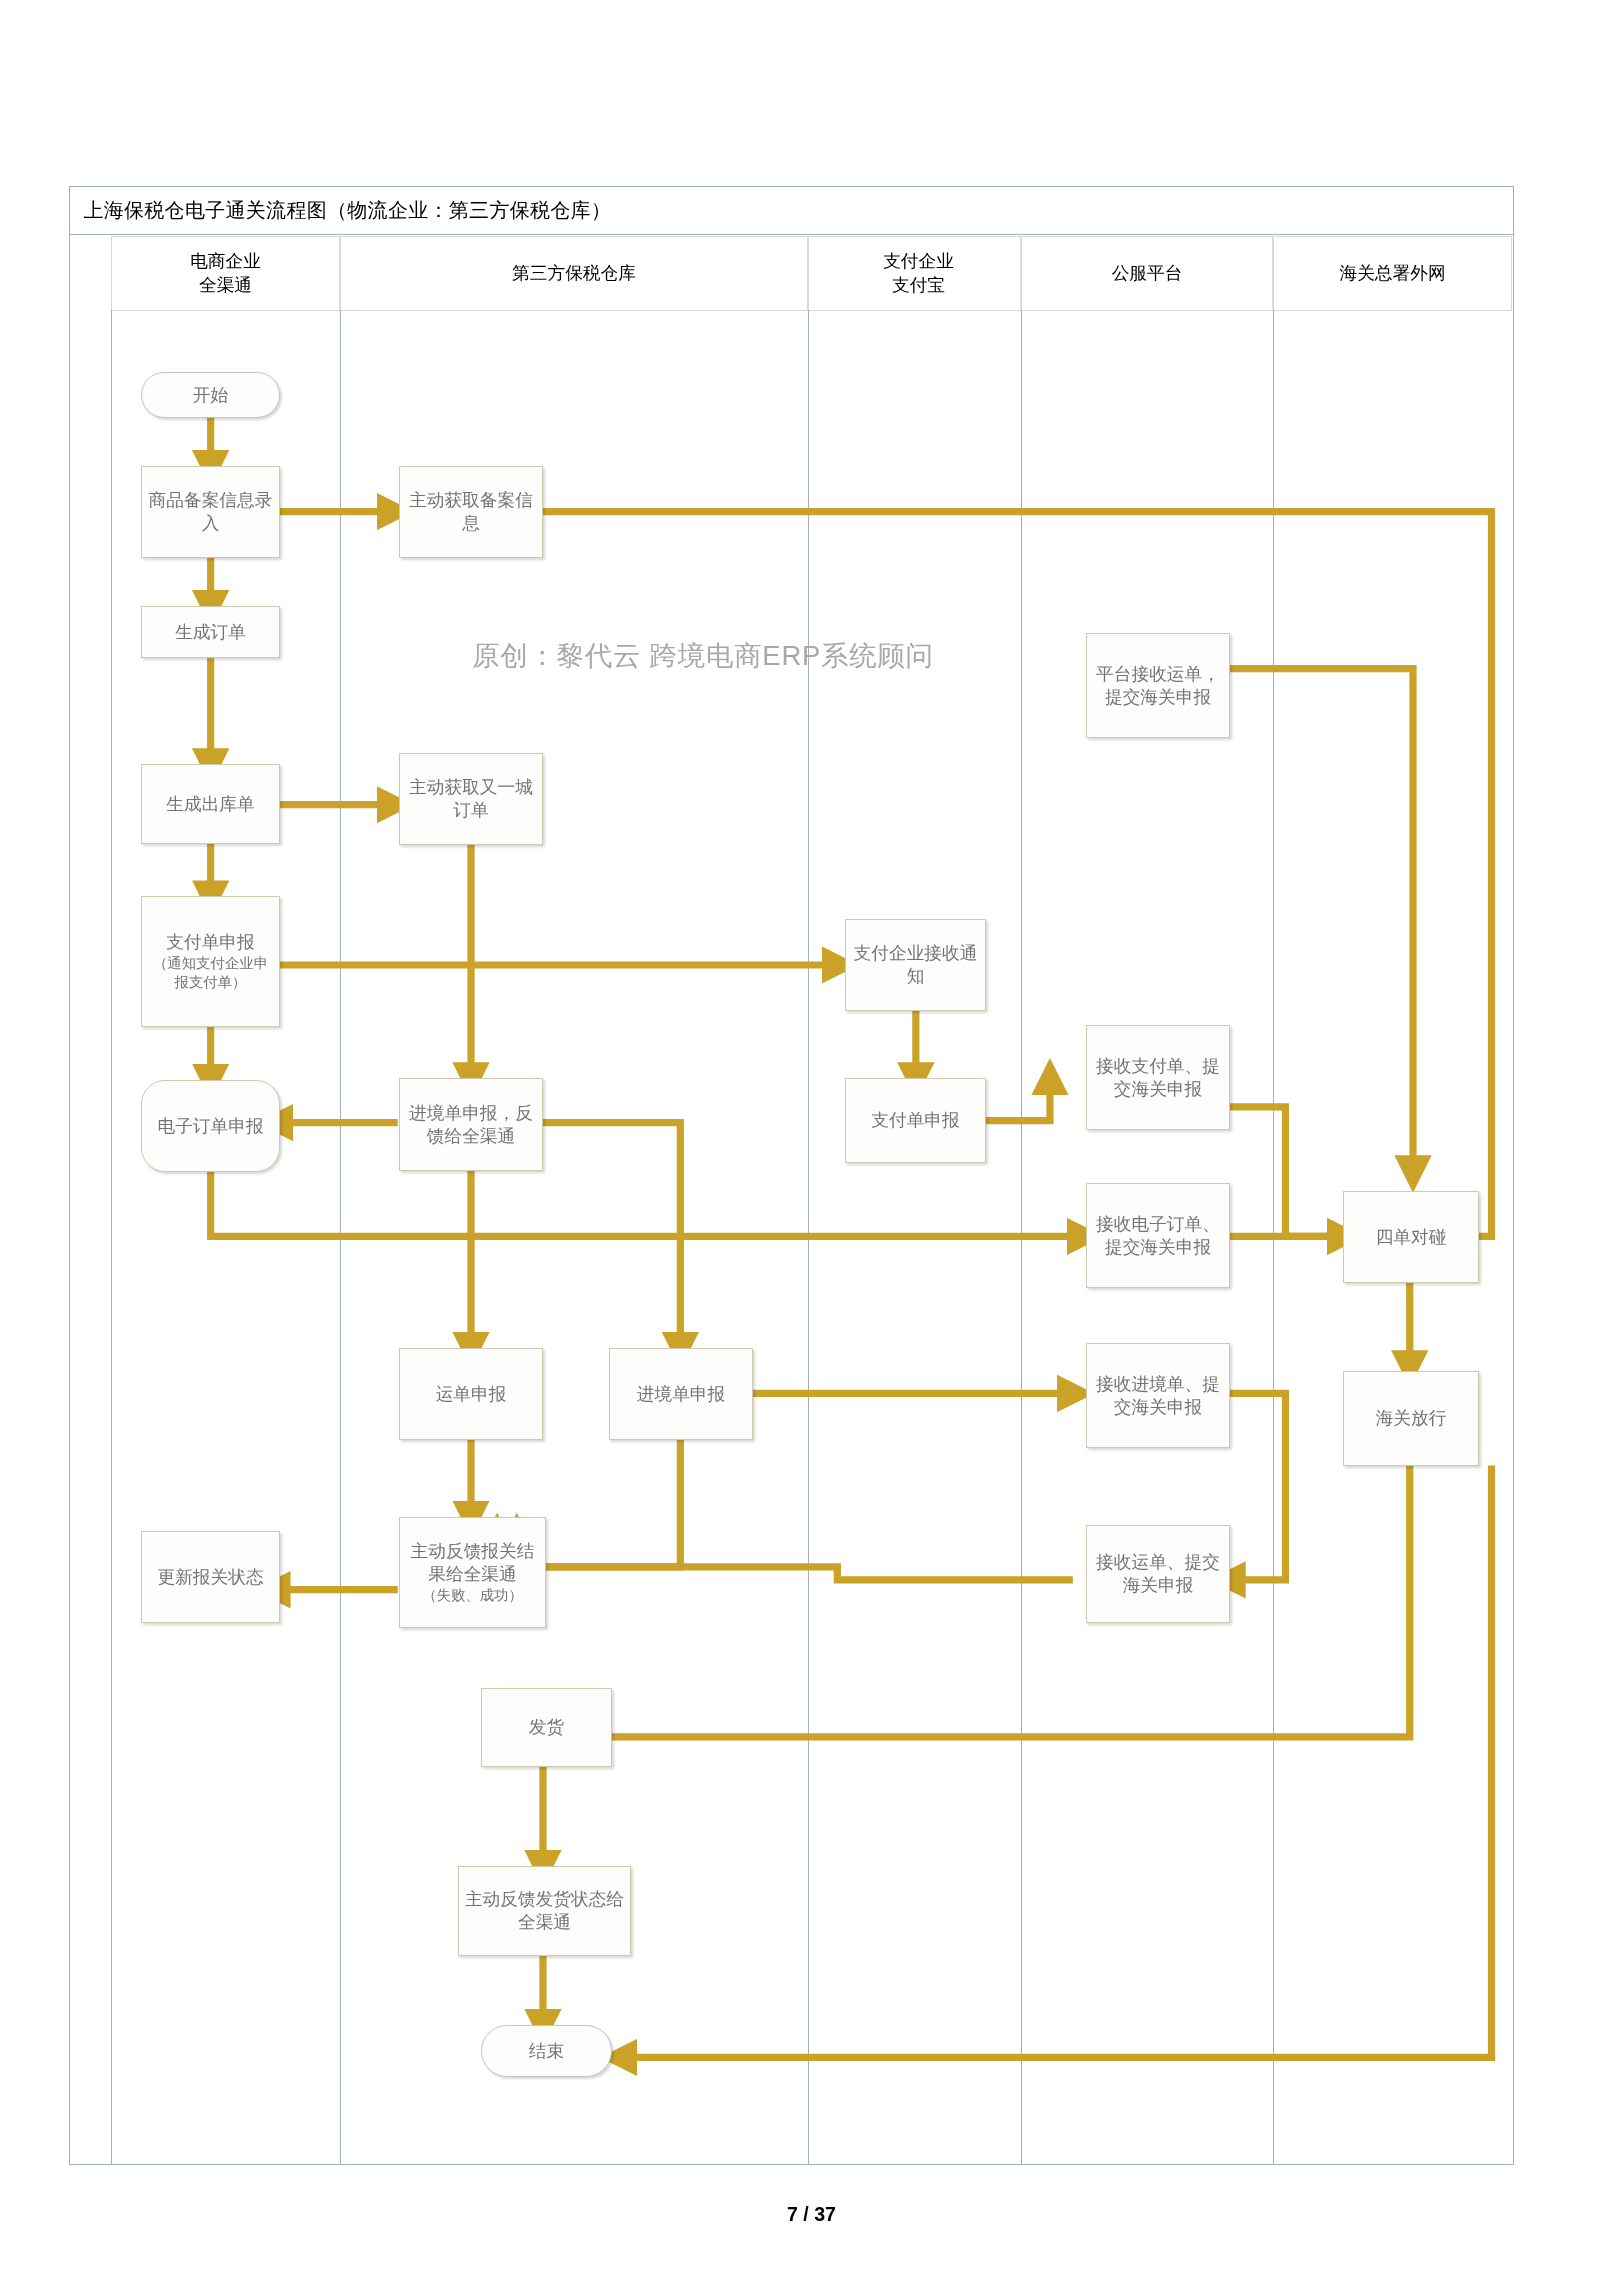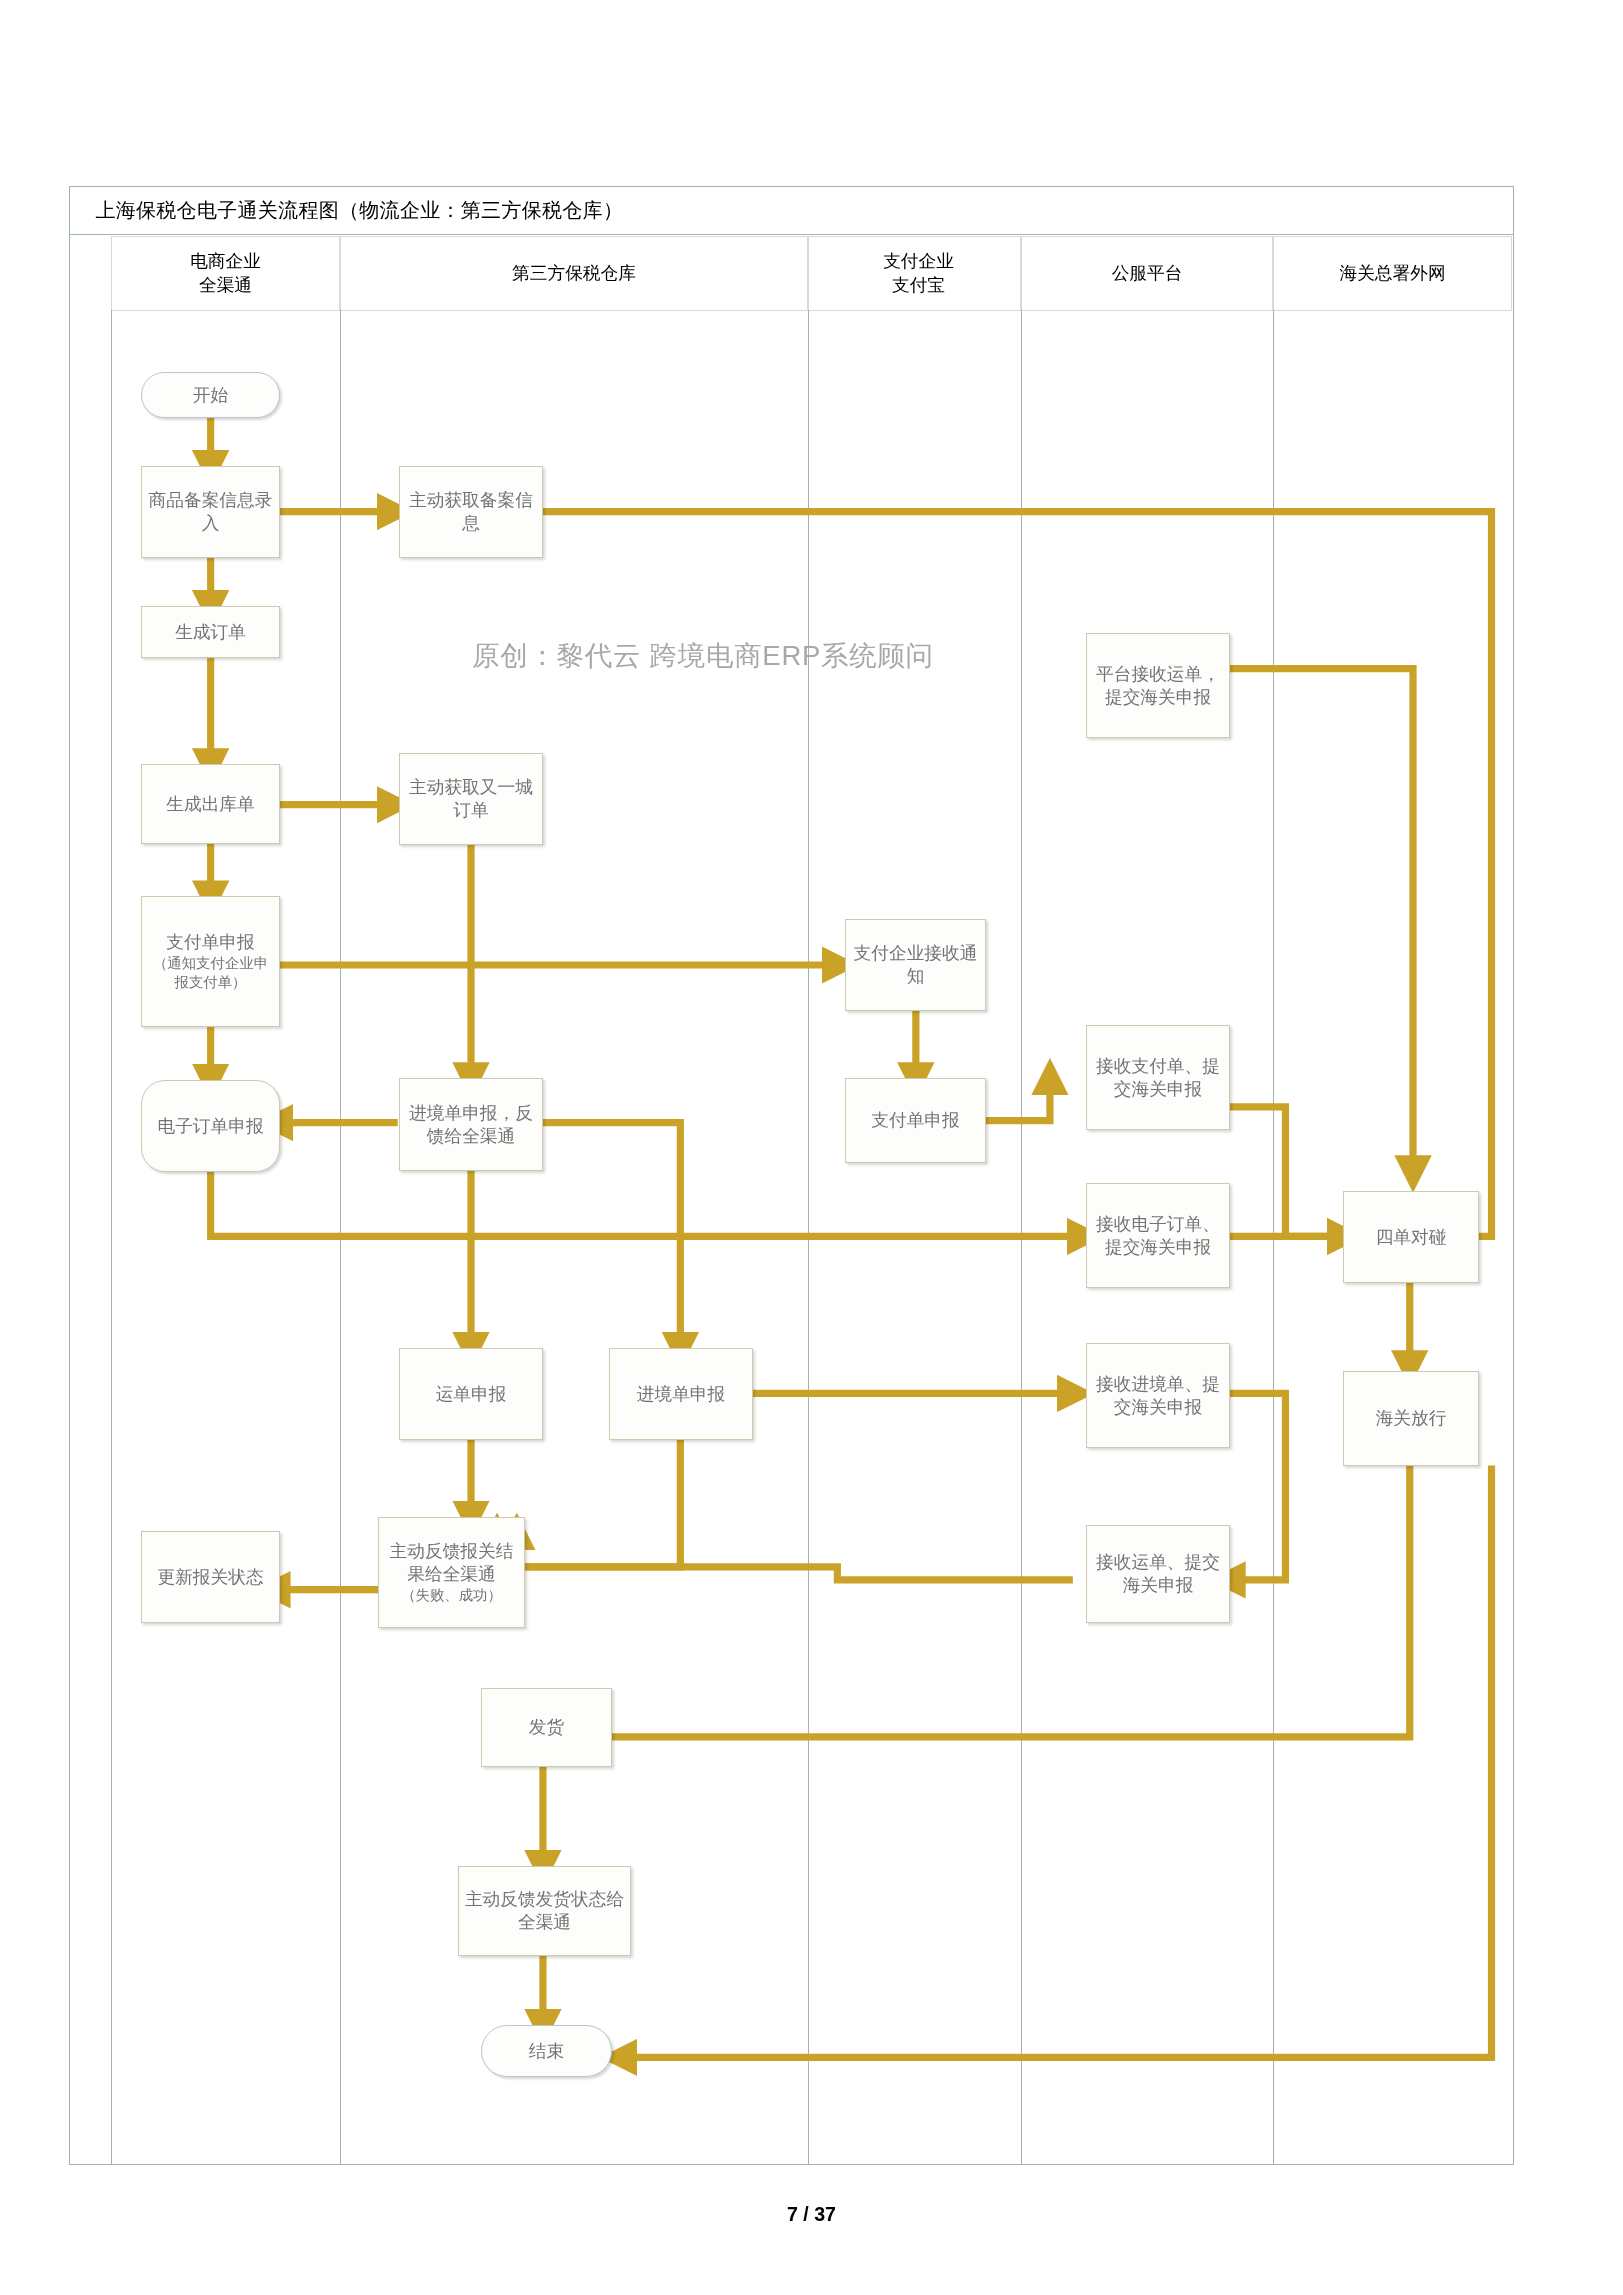--- a/index.html
+++ b/index.html
@@ -10,21 +10,21 @@
   }
   #sheet{position:absolute;left:0;top:0;width:1623px;height:2295px;}
   #flow{position:absolute;left:0;top:0;width:1623px;height:2295px;}
   .frame{
     position:absolute;left:69px;top:186px;width:1445px;height:1979px;
     border:1.3px solid #9fb3b0;background:#fff;box-sizing:border-box;
   }
   .title-bar{
     position:absolute;left:69px;top:186px;width:1445px;height:49px;
     border-bottom:1.3px solid #9fb3b0;box-sizing:border-box;
-    display:flex;align-items:center;padding-left:12px;
+    display:flex;align-items:center;
   }
   .title-text{
     padding-left:14.4px;font-size:20px;color:#000;font-weight:400;
     letter-spacing:0.3px;
   }
   .colhdr{
     position:absolute;top:236px;height:75px;
     display:flex;align-items:center;justify-content:center;
     text-align:center;font-size:17.7px;line-height:1.32;color:#000;
     box-sizing:border-box;border:0.7px solid #d9d9d9;background:#fff;
@@ -194,21 +194,21 @@
   </div>
   <div class="node" style="left:399px;top:1078px;width:144px;height:93px;">
     <span>进境单申报，反馈给全渠通</span>
   </div>
   <div class="node" style="left:399px;top:1348px;width:144px;height:92px;">
     <span>运单申报</span>
   </div>
   <div class="node" style="left:609px;top:1348px;width:144px;height:92px;">
     <span>进境单申报</span>
   </div>
-  <div class="node" style="left:378px;top:1517px;width:147px;height:111px;flex-direction:column;">
+  <div class="node" style="left:399px;top:1517px;width:147px;height:111px;flex-direction:column;">
     <span>主动反馈报关结果给全渠通</span>
     <span class="sub">（失败、成功）</span>
   </div>
   <div class="node" style="left:481px;top:1688px;width:131px;height:79px;">
     <span>发货</span>
   </div>
   <div class="node" style="left:458px;top:1866px;width:173px;height:90px;">
     <span>主动反馈发货状态给全渠通</span>
   </div>
   <div class="node term" style="left:481px;top:2025px;width:131px;height:52px;">

